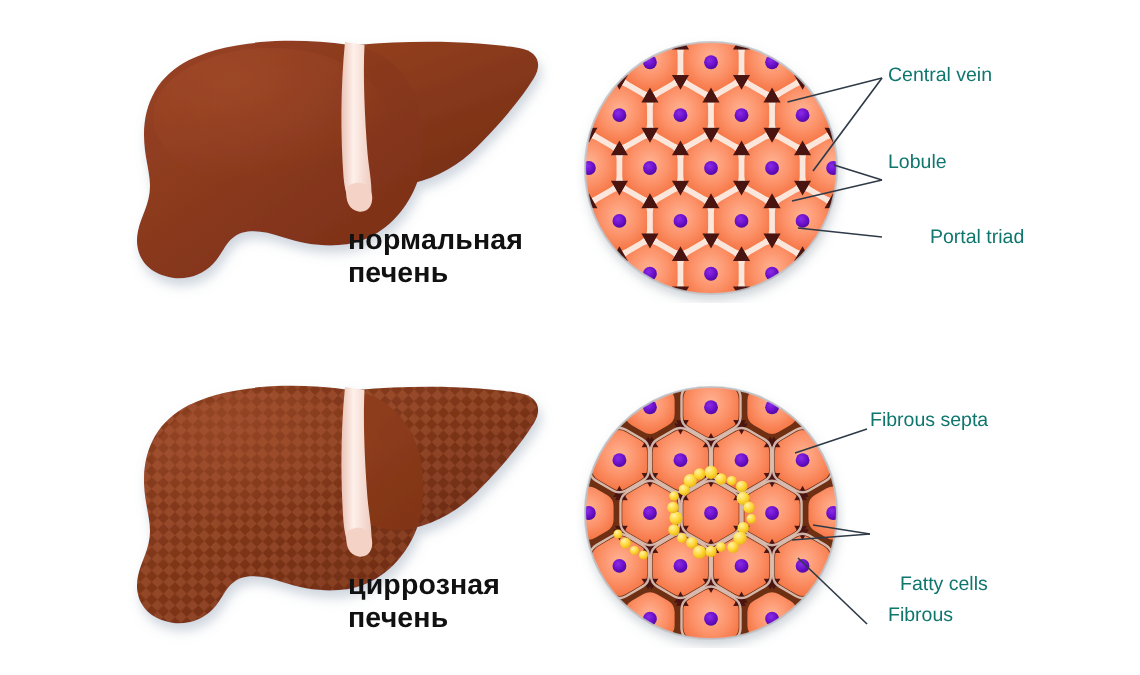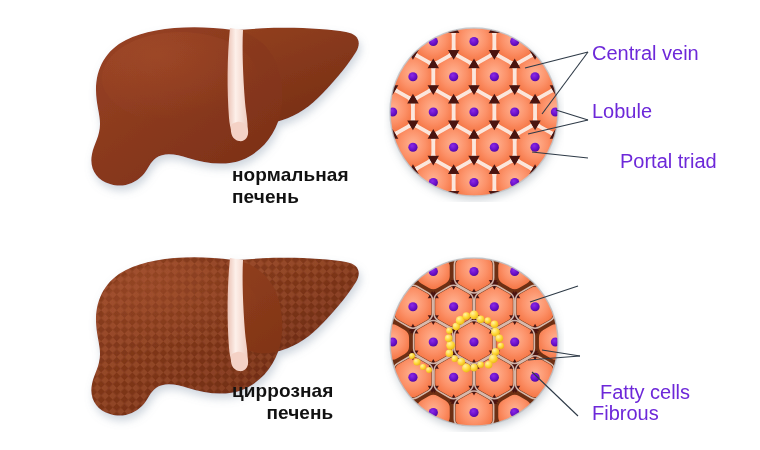--- a/index.html
+++ b/index.html
@@ -25,29 +25,29 @@
   .organ-caption {
     position: absolute;
     font-family: "Liberation Sans", sans-serif;
     font-weight: bold;
     font-size: 19px;
     line-height: 1.15;
     color: #111111;
     letter-spacing: 0.1px;
     white-space: pre-line;
   }
-  #caption-normal { left: 232px; top: 150px; margin-top: 14px; }
-  #caption-cirrhotic { left: 232px; top: 380px; text-align: right; }
+  #caption-normal { left: 232px; top: 150px; }
+  #caption-cirrhotic { left: 232px; top: 380px; }
 
   
   .callout-label {
     position: absolute;
     font-family: "Liberation Sans", sans-serif;
-    font-size: 20px;
-    color: #6d28d9;
+    font-size: 13px;
+    color: #0f766e;
     white-space: nowrap;
     text-align: right;
   }
   
   .svgbox { position: absolute; display: block; }
 </style>
 </head>
 <body>
 
 <div id="stage">
@@ -541,16 +541,17 @@
 
   <svg class="svgbox" style="left:468px; top:264px;" width="135" height="166" viewBox="0 0 135 166">
     <g stroke="#2E3A47" stroke-width="1.1" fill="none">
       <path d="M110 22 L 62 38"></path>
       <path d="M112 92 L 74 86"></path>
       <path d="M112 92 L 60 96"></path>
       <path d="M110 152 L 64 108"></path>
     </g>
   </svg>
 
+  <div class="callout-label" style="left:580px; top:272px;">Fibrous septa</div>
   <div class="callout-label" style="left:600px; top:341px;margin-top:40px;">Fatty cells</div>
   <div class="callout-label" style="left:592px; top:402px;">Fibrous</div>
 
 </div>
 
 </body></html>

